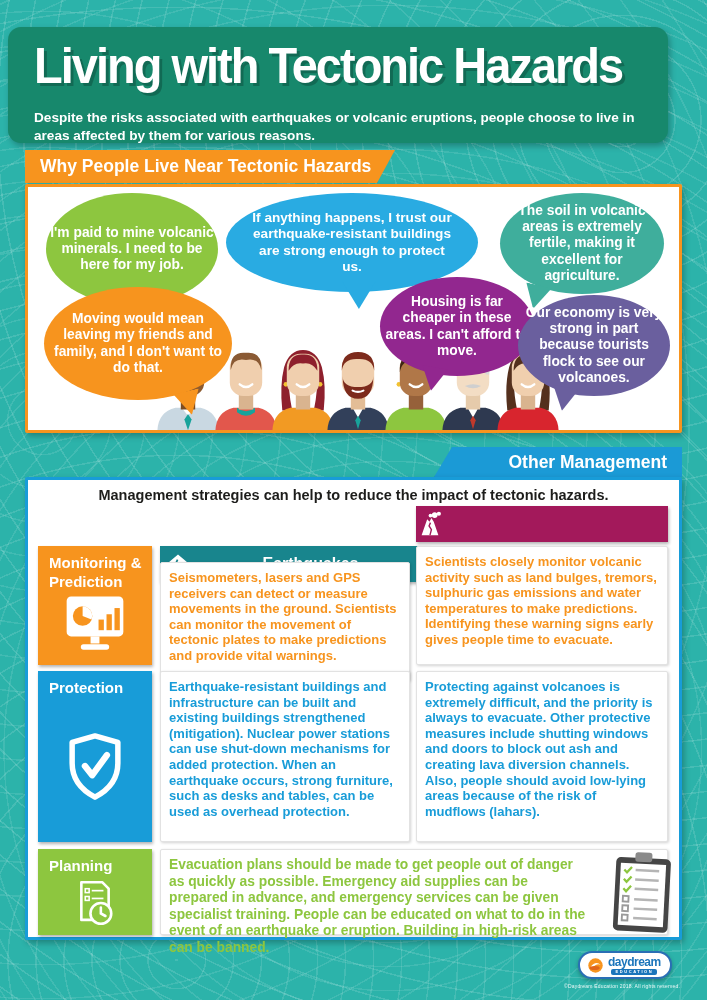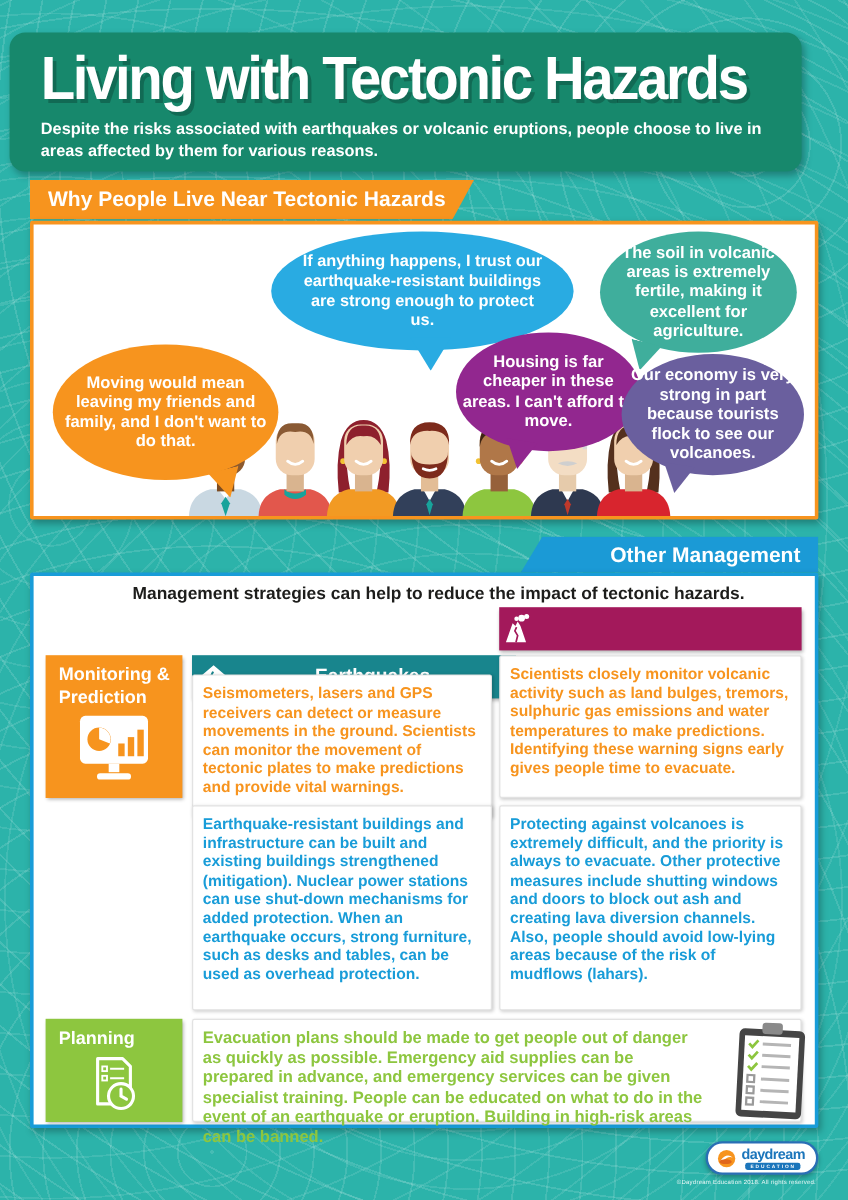--- a/index.html
+++ b/index.html
@@ -18,21 +18,21 @@
     background:#17886c; box-shadow:2px 3px 6px rgba(0,0,0,.28);
     padding:8px 26px 0 26px;
     border-radius:13px;
   }
   .masthead h1{
     color:#fff; font-size:47px; font-weight:bold; letter-spacing:-2px;
     white-space:nowrap; text-shadow:3px 3px 0 rgba(0,0,0,.22);
     transform:scaleY(1.08); transform-origin:top left;
   }
   .masthead .subtitle{
-    margin-top:9px; color:#fff; font-size:13.6px; font-weight:bold; line-height:1.35; max-width:612px;
+    margin-top:19px; color:#fff; font-size:13.6px; font-weight:bold; line-height:1.35; max-width:612px;
   }
   .banner{ position:absolute; color:#fff; font-weight:bold; box-shadow:0 2px 4px rgba(0,0,0,.25); }
   .banner-orange{
     left:25px; top:150px; width:370px; height:33px; line-height:33px;
     background:#f7941e; font-size:17.5px; padding-left:15px;
     clip-path:polygon(0 0,100% 0,calc(100% - 18px) 100%,0 100%);
   }
   .banner-blue{
     right:25px; top:447px; width:248px; height:30px; line-height:30px;
     background:#1b9ad6; font-size:17.5px; padding-right:15px; text-align:right;
@@ -53,21 +53,21 @@
     clip-path:polygon(0 0,100% 0,50% 100%); bottom:-15px;
   }
   .avatar{ position:absolute; bottom:-2px; z-index:2; }
   .table-panel{
     position:absolute; left:25px; top:477px; width:657px; height:463px;
     background:#fff; border:3px solid #189cd8; border-radius:2px;
     box-shadow:2px 3px 6px rgba(0,0,0,.28);
   }
   .table-caption{
     position:absolute; top:7px; left:0; width:100%; text-align:center;
-    font-size:14.5px; font-weight:bold; color:#1d1d1b;margin-left:12px;
+    font-size:14.5px; font-weight:bold; color:#1d1d1b;
   }
   .colhead{
     position:absolute; top:26px; height:36px; display:flex; align-items:center;
     color:#fff; font-weight:bold; font-size:16px; box-shadow:1px 2px 3px rgba(0,0,0,.3);
   }
   .colhead .lbl{ flex:1; text-align:center; }
   .colhead-eq{ left:132px; width:270px; padding-left:5px;margin-top:40px; }
   .colhead-vo{ left:388px; width:252px; padding-right:8px; }
   .rowlabel{
     position:absolute; left:10px; width:114px; color:#fff; font-weight:bold; font-size:15px;
@@ -80,21 +80,21 @@
     font-weight:bold; font-size:13px; line-height:1.2;
   }
   .cell-eq{ left:132px; width:250px; }
   .cell-vo{ left:388px; width:252px; }
   .row1{ top:66px; height:119px; }
   .row2{ top:191px; height:171px; }
   .row3{ top:369px; height:86px; }
   .cell-wide{ left:132px; width:508px; font-size:13.8px; padding-right:78px; }
   .clipboard{ position:absolute; right:4px; top:0px; transform:rotate(3deg); }
   .logo-pill{
-    position:absolute; right:25px; top:951px; width:94px; height:28px;
+    position:absolute; right:35px; top:951px; width:94px; height:28px;
     background:#fff; border:2px solid #2a6fb5; border-radius:15px;
     display:flex; align-items:center; padding:2px 7px; gap:4px;
     box-shadow:0 2px 4px rgba(0,0,0,.3);
   }
   .logo-text-wrap{ display:flex; flex-direction:column; align-items:center; line-height:1; }
   .logo-word{ color:#1b75bb; font-weight:bold; font-size:12px; letter-spacing:-.5px; }
   .logo-sub{ margin-top:1px; background:#1b75bb; color:#fff; font-size:4px; letter-spacing:1.6px; padding:1px 4px; border-radius:2px; font-weight:bold;}
   .copyright{
     position:absolute; right:25px; top:983px; width:120px; text-align:center;
     color:rgba(255,255,255,.9); font-size:5px; letter-spacing:.2px;
@@ -109,20 +109,24 @@
     <h1>Living with Tectonic Hazards</h1>
     <p class="subtitle">Despite the risks associated with earthquakes or volcanic eruptions, people choose to live in areas affected by them for various reasons.</p>
   </header>
 
   <div class="banner banner-orange">
     <span>Why People Live Near Tectonic Hazards</span>
   </div>
 
   <section class="bubble-panel">
 
+    <div class="bubble" style="left: 18px; top: 6px; width: 172px; height: 112px; background-color: rgb(141, 198, 63);">
+      <span>I'm paid to mine volcanic minerals. I need to be here for my job.</span>
+      <i class="tail" style="left:60%;transform:rotate(-8deg);"></i>
+    </div>
     <div class="bubble" style="left: 198px; top: 6px; width: 252px; height: 99px; font-size: 13.6px; background-color: rgb(41, 171, 226);">
       <span style="max-width:214px;">If anything happens, I trust our earthquake-resistant buildings are strong enough to protect us.</span>
       <i class="tail" style="left:46%;width:34px;bottom:-17px;height:28px;"></i>
     </div>
     <div class="bubble" style="left: 472px; top: 6px; width: 164px; height: 101px; background-color: rgb(63, 174, 156);">
       <span>The soil in volcanic areas is extremely fertile, making it excellent for agriculture.</span>
       <i class="tail" style="left:14%;transform:rotate(14deg);"></i>
     </div>
     <div class="bubble" style="left: 16px; top: 100px; width: 188px; height: 113px; background-color: rgb(247, 148, 30);">
       <span>Moving would mean leaving my friends and family, and I don't want to do that.</span>
@@ -238,20 +242,27 @@
         <rect x="44" y="30" width="6" height="12" fill="#f7941e"></rect>
         <rect x="53" y="24" width="6" height="18" fill="#f7941e"></rect>
         <rect x="62" y="17" width="6" height="25" fill="#f7941e"></rect>
         <rect x="35" y="49" width="10" height="8" fill="#fff"></rect>
         <rect x="24" y="58" width="32" height="6" rx="3" fill="#fff"></rect>
       </svg>
     </div>
     <div class="cell cell-eq row1" style="color: rgb(247, 148, 30); margin-top: 16px;">Seismometers, lasers and GPS receivers can detect or measure movements in the ground. Scientists can monitor the movement of tectonic plates to make predictions and provide vital warnings.</div>
     <div class="cell cell-vo row1" style="color: rgb(247, 148, 30);">Scientists closely monitor volcanic activity such as land bulges, tremors, sulphuric gas emissions and water temperatures to make predictions. Identifying these warning signs early gives people time to evacuate.</div>
 
+    <div class="rowlabel row2" style="background-color: rgb(24, 156, 216);">
+      <span>Protection</span>
+      <svg style="bottom:38px;" width="64" height="74" viewBox="0 0 70 80">
+        <path d="M35,6 L60,13 V36 Q60,60 35,73 Q10,60 10,36 V13 Z" fill="none" stroke="#fff" stroke-width="6" stroke-linejoin="round"></path>
+        <path d="M24,39 L32,49 L48,27" stroke="#fff" stroke-width="7" fill="none" stroke-linecap="round" stroke-linejoin="round"></path>
+      </svg>
+    </div>
     <div class="cell cell-eq row2" style="color: rgb(24, 156, 216);">Earthquake-resistant buildings and infrastructure can be built and existing buildings strengthened (mitigation). Nuclear power stations can use shut-down mechanisms for added protection. When an earthquake occurs, strong furniture, such as desks and tables, can be used as overhead protection.</div>
     <div class="cell cell-vo row2" style="color: rgb(24, 156, 216);">Protecting against volcanoes is extremely difficult, and the priority is always to evacuate. Other protective measures include shutting windows and doors to block out ash and creating lava diversion channels. Also, people should avoid low-lying areas because of the risk of mudflows (lahars).</div>
 
     <div class="rowlabel row3" style="background-color: rgb(141, 198, 63);">
       <span>Planning</span>
       <svg style="bottom:6px;" width="52" height="52" viewBox="0 0 70 80">
         <path d="M14,8 H46 L56,18 V66 H14 Z" fill="none" stroke="#fff" stroke-width="4" stroke-linejoin="round"></path>
         <rect x="20" y="18" width="6" height="6" fill="none" stroke="#fff" stroke-width="2.4"></rect>
         <line x1="30" y1="21" x2="48" y2="21" stroke="#fff" stroke-width="2.6"></line>
         <rect x="20" y="30" width="6" height="6" fill="none" stroke="#fff" stroke-width="2.4"></rect>

